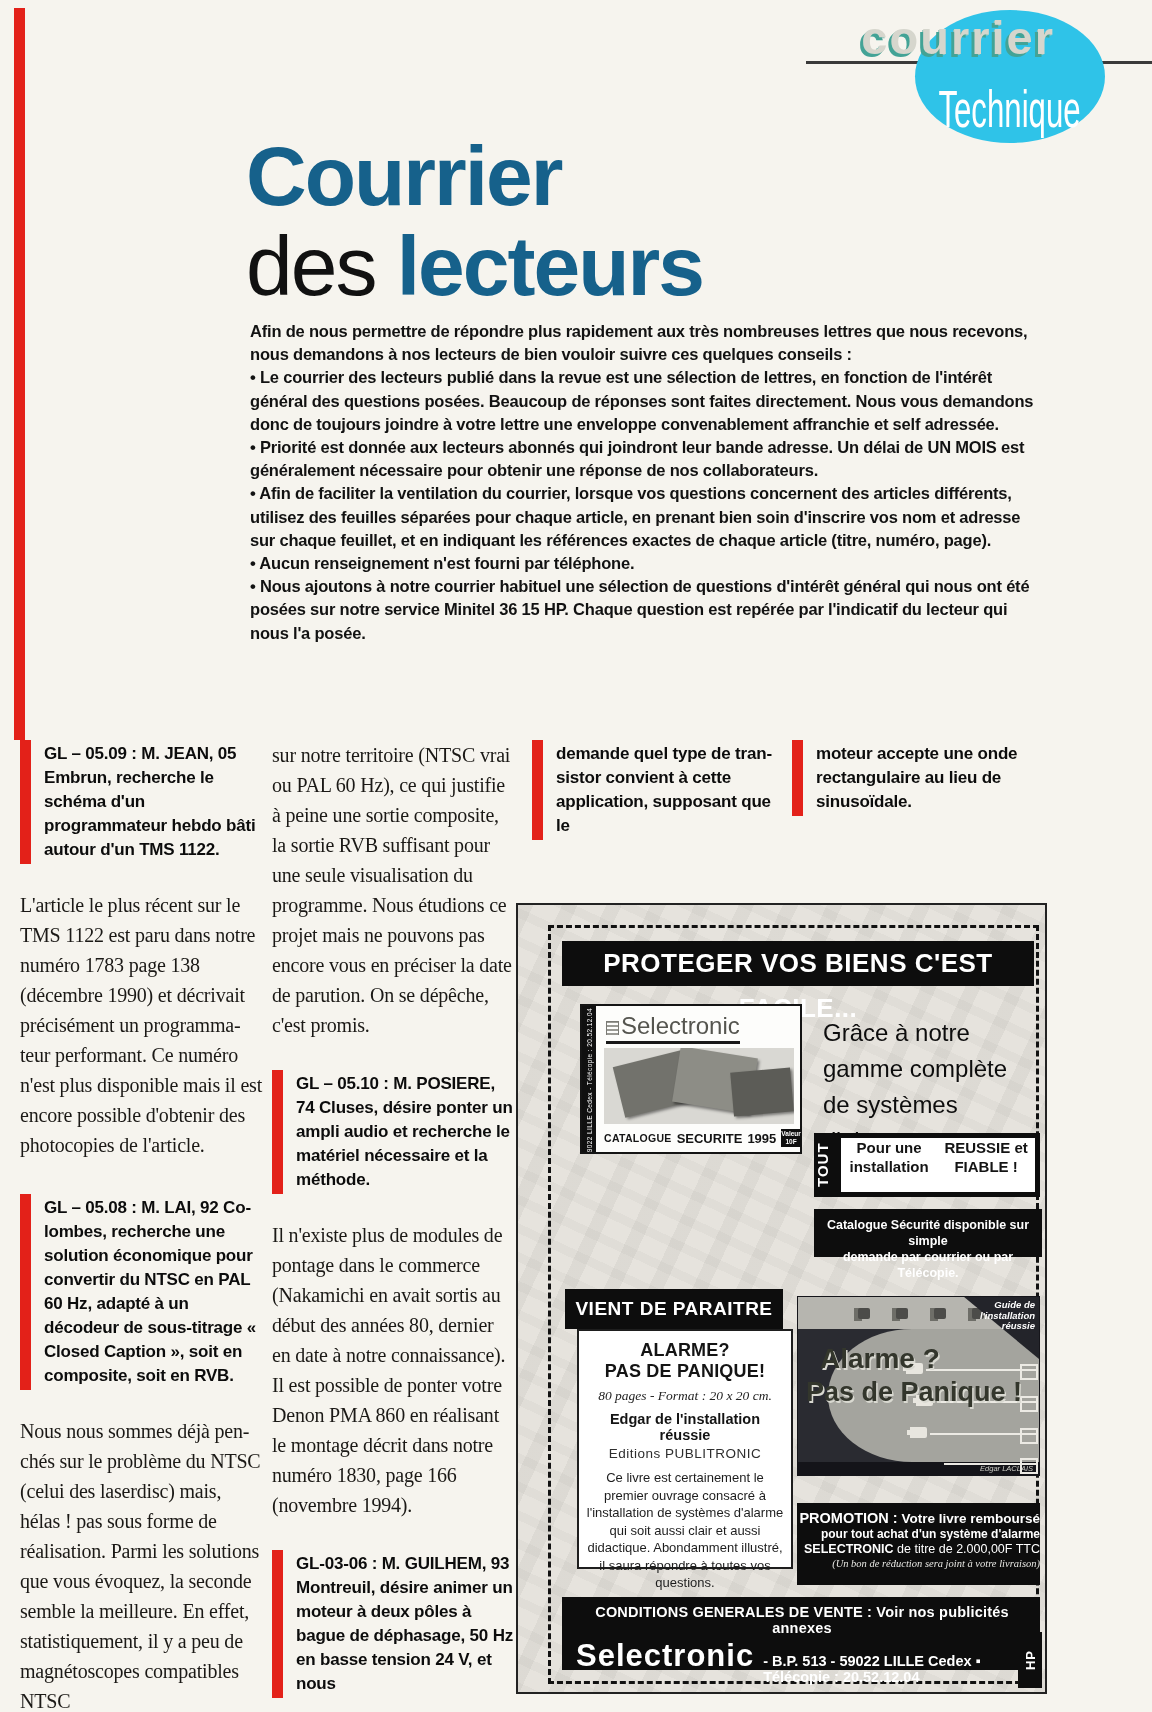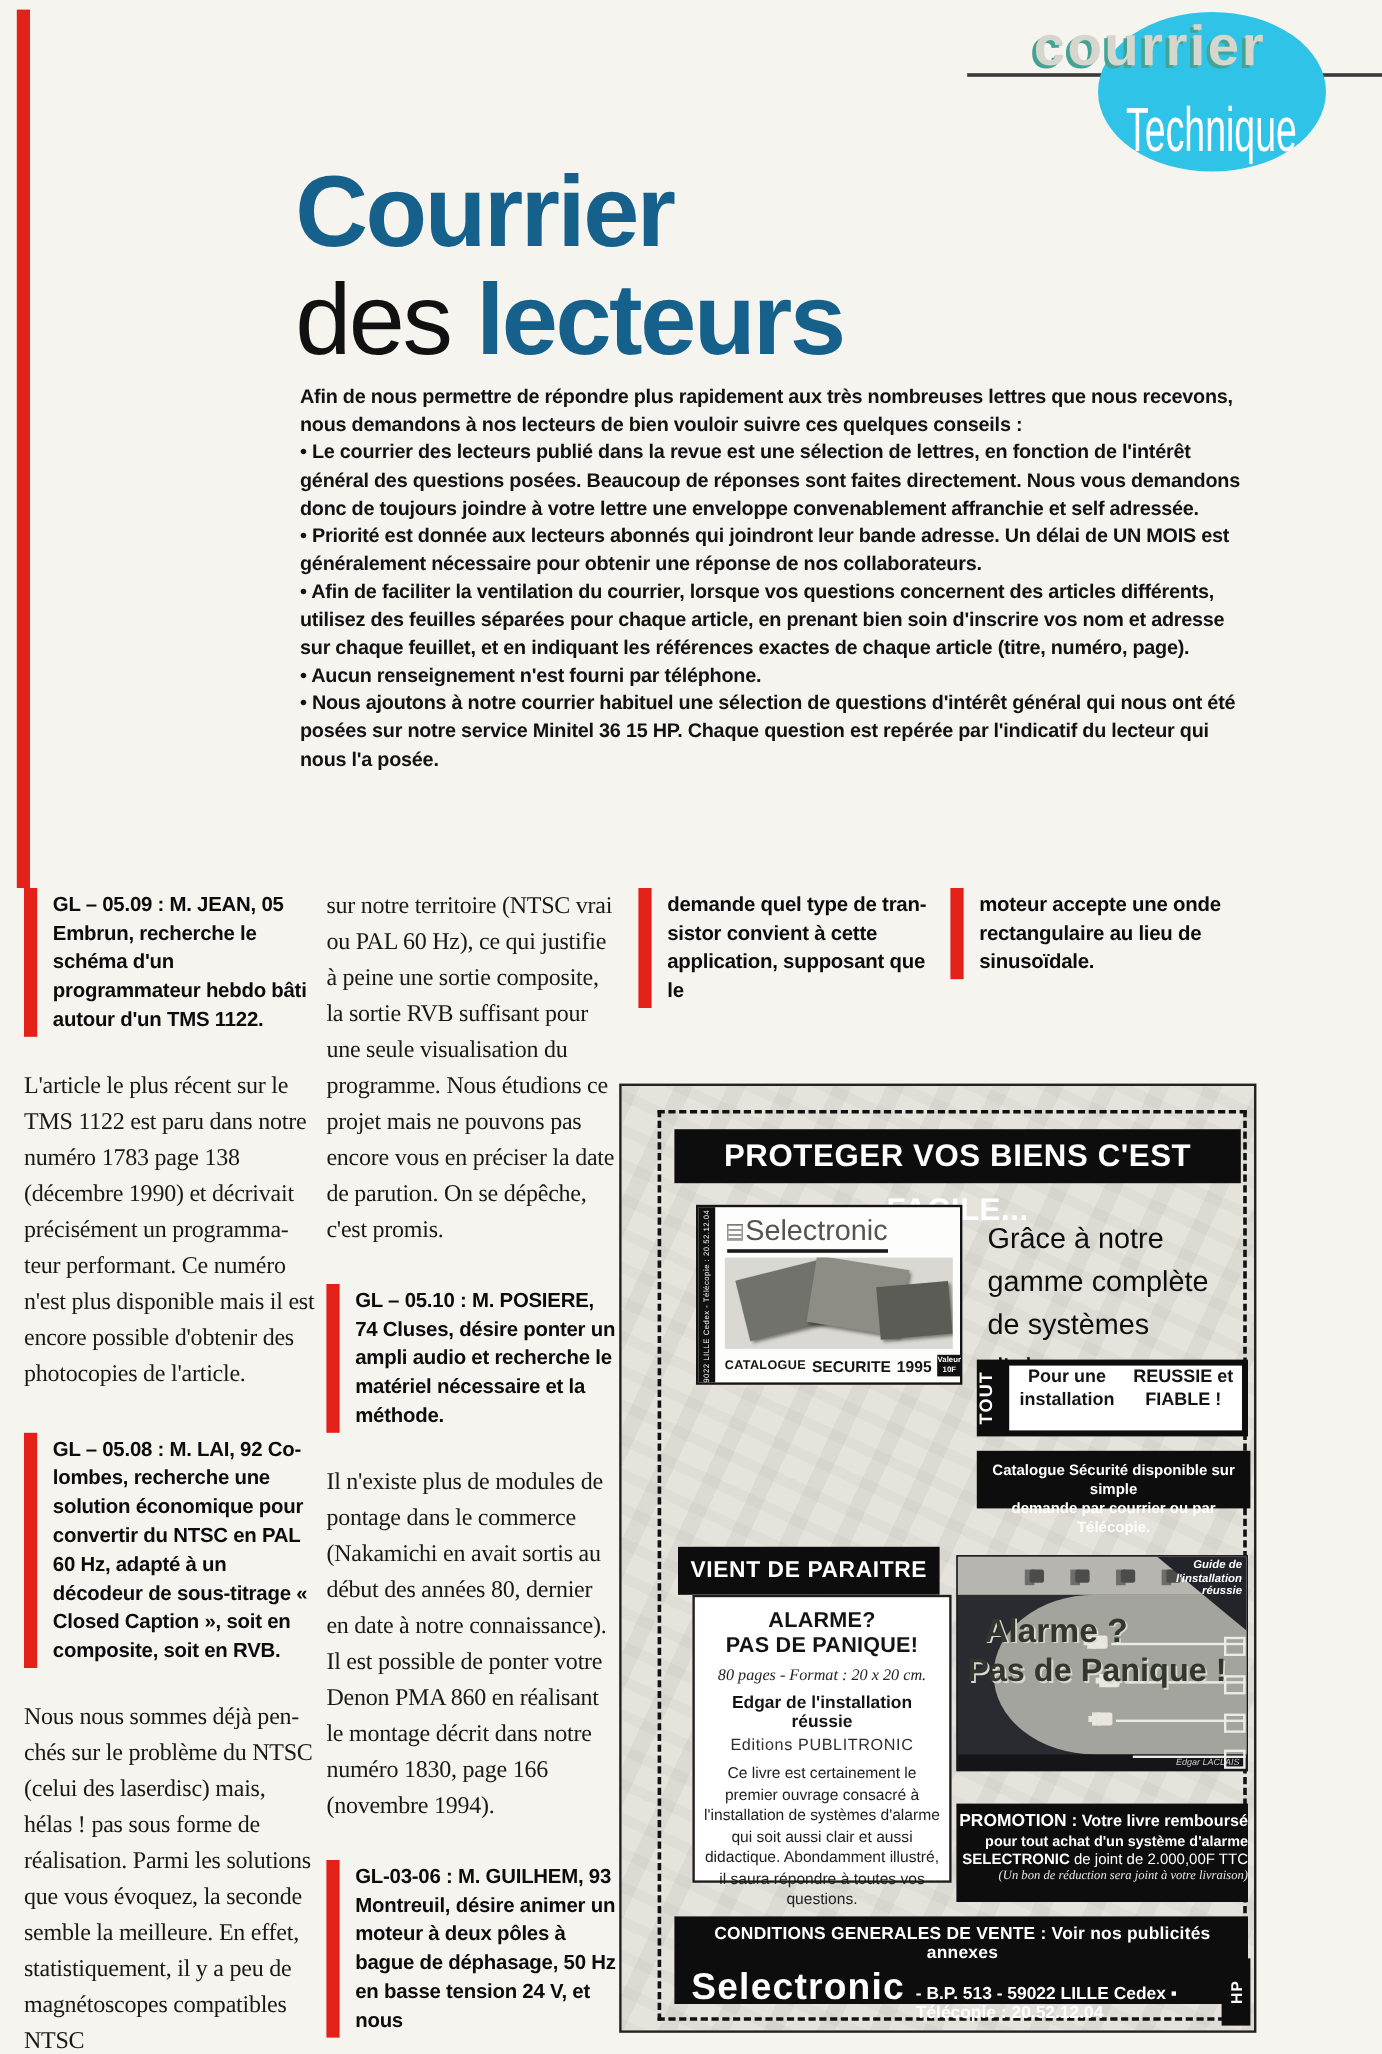--- a/index.html
+++ b/index.html
@@ -296,21 +296,21 @@
     <div class="cl" style="left:146px;top:166px;width:94px;"></div>
     <div class="dot-ico" style="left:112px;top:66px;"></div>
     <div class="dot-ico" style="left:122px;top:98px;"></div>
     <div class="dot-ico" style="left:116px;top:130px;"></div>
     <div class="cov-bottom"><span>Edgar LACLAIS</span></div>
   </div>
 
   <div class="abs promo">
     <div class="pr1"><span class="plabel">PROMOTION :</span> <span>Votre livre remboursé</span></div>
     <div class="pr2">pour tout achat d'un système d'alarme</div>
-    <div class="pr3"><span class="pbrand">SELECTRONIC</span> <span>de joint de 2.000,00F TTC</span></div>
+    <div class="pr3"><span class="pbrand">SELECTRONIC</span> <span>de titre de 2.000,00F TTC</span></div>
     <div class="pr4">(Un bon de réduction sera joint à votre livraison)</div>
   </div>
 
   <div class="abs adfoot">
     <div class="af1">CONDITIONS GENERALES DE VENTE : Voir nos publicités annexes</div>
     <div class="af2">
       <span class="af-brand">Selectronic</span>
       <span class="af-rest">- B.P. 513 - 59022 LILLE Cedex ▪ Télécopie : 20.52.12.04</span>
     </div>
   </div>

